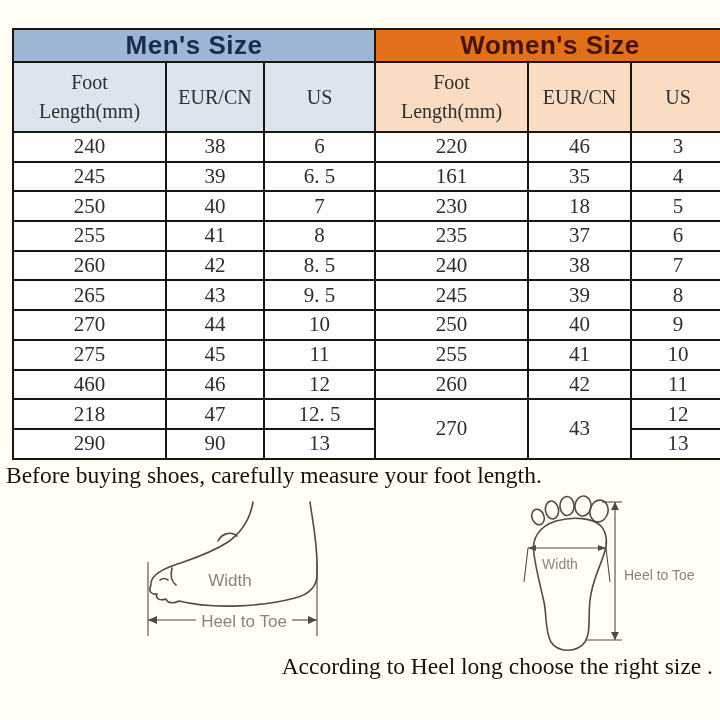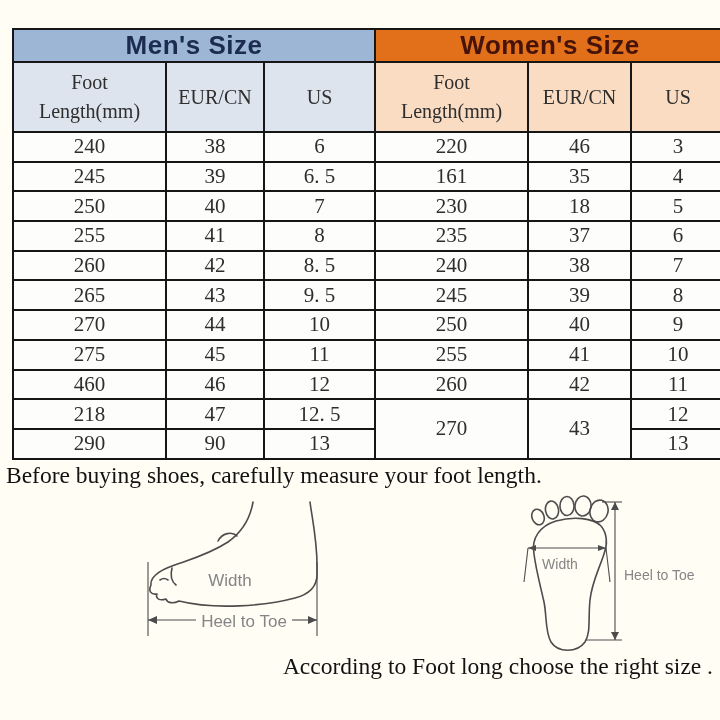--- a/index.html
+++ b/index.html
@@ -228,15 +228,15 @@
     <g>
       <line class="measure-line" x1="104" y1="12" x2="124" y2="12"></line>
       <line class="measure-line" x1="88" y1="150" x2="124" y2="150"></line>
       <line class="measure-line" x1="117" y1="12" x2="117" y2="150"></line>
       <polygon class="arrow-head" points="117,12 113,20 121,20"></polygon>
       <polygon class="arrow-head" points="117,150 113,142 121,142"></polygon>
       <text x="126" y="90" font-size="14" text-anchor="start">Heel to Toe</text>
     </g>
   </svg>
 
-  <div class="note note-choose">According to Foot long choose the right size .</div>
+  <div class="note note-choose">According to Heel long choose the right size .</div>
 
 </div>
 
 </body></html>

